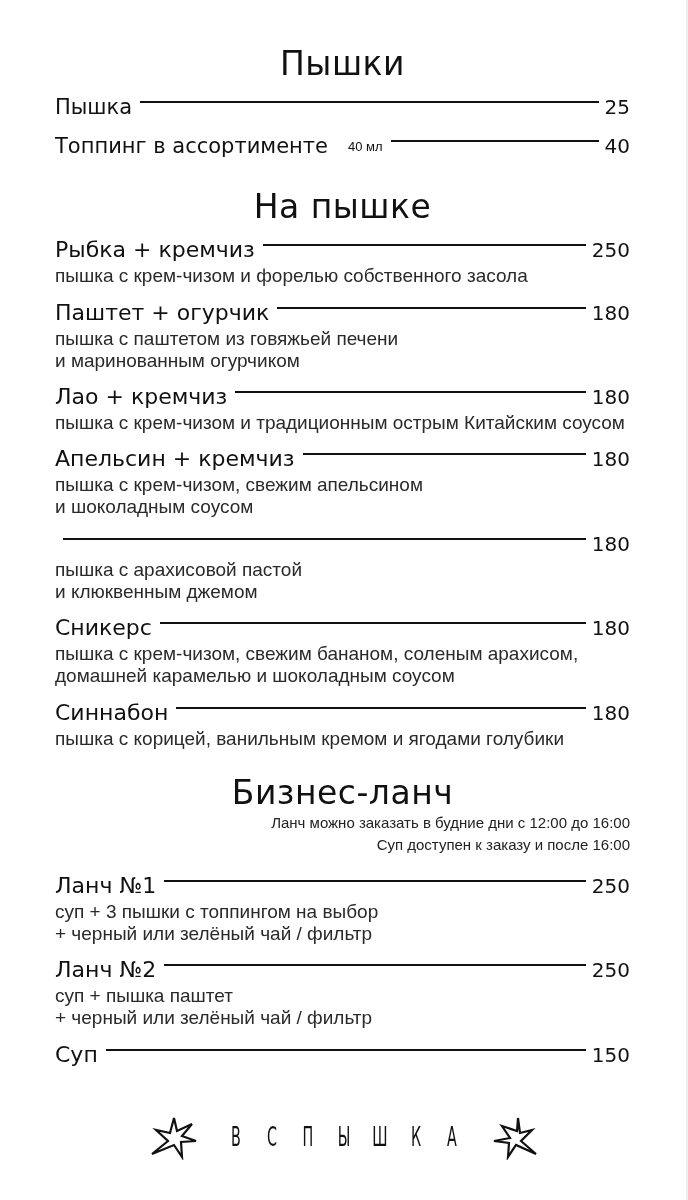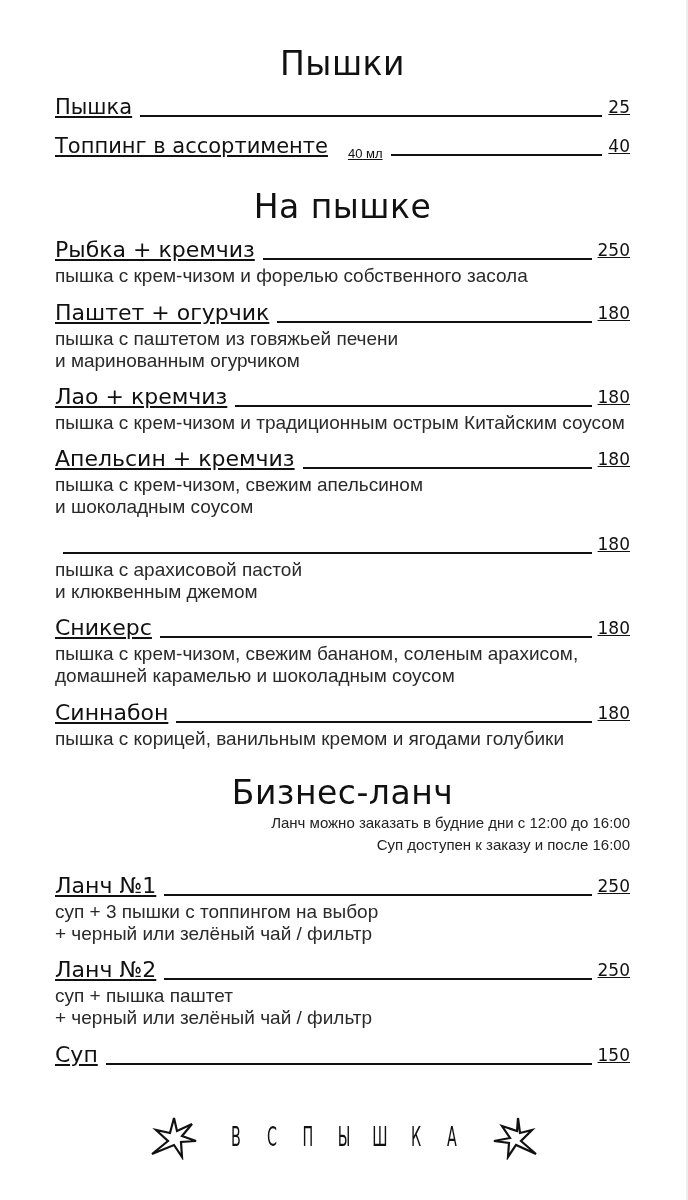--- a/index.html
+++ b/index.html
@@ -42,24 +42,23 @@
       margin: 0;
       line-height: 1;
     }
     .item {
       position: absolute;
       left: 0;
       width: 575px;
     }
     .item-row {
       display: flex;
-      align-items: flex-end;
+      align-items: center;
       width: 575px;
       height: 30px;
-      text-decoration: underline;
     }
     .item-name {
       font-family: "DejaVu Sans", sans-serif;
       font-size: 22px;
       white-space: nowrap;
       color: #111;
       line-height: 30px;
     }
     .item-name.light {
       font-size: 21px;
@@ -74,21 +73,21 @@
     .leader {
       flex: 1;
       border-bottom: 2px solid #111;
       margin: 0 6px 0 8px;
       position: relative;
       top: -5px;
       min-width: 20px;
     }
     .price {
       font-family: "DejaVu Sans", sans-serif;
-      font-size: 17px;
+      font-size: 20px;
       white-space: nowrap;
       color: #111;
       line-height: 30px;
     }
     .desc {
       font-family: Liberation Sans, sans-serif;
       font-size: 19px;
       color: #2a2a2a;
       line-height: 22px;
       margin: 0;

